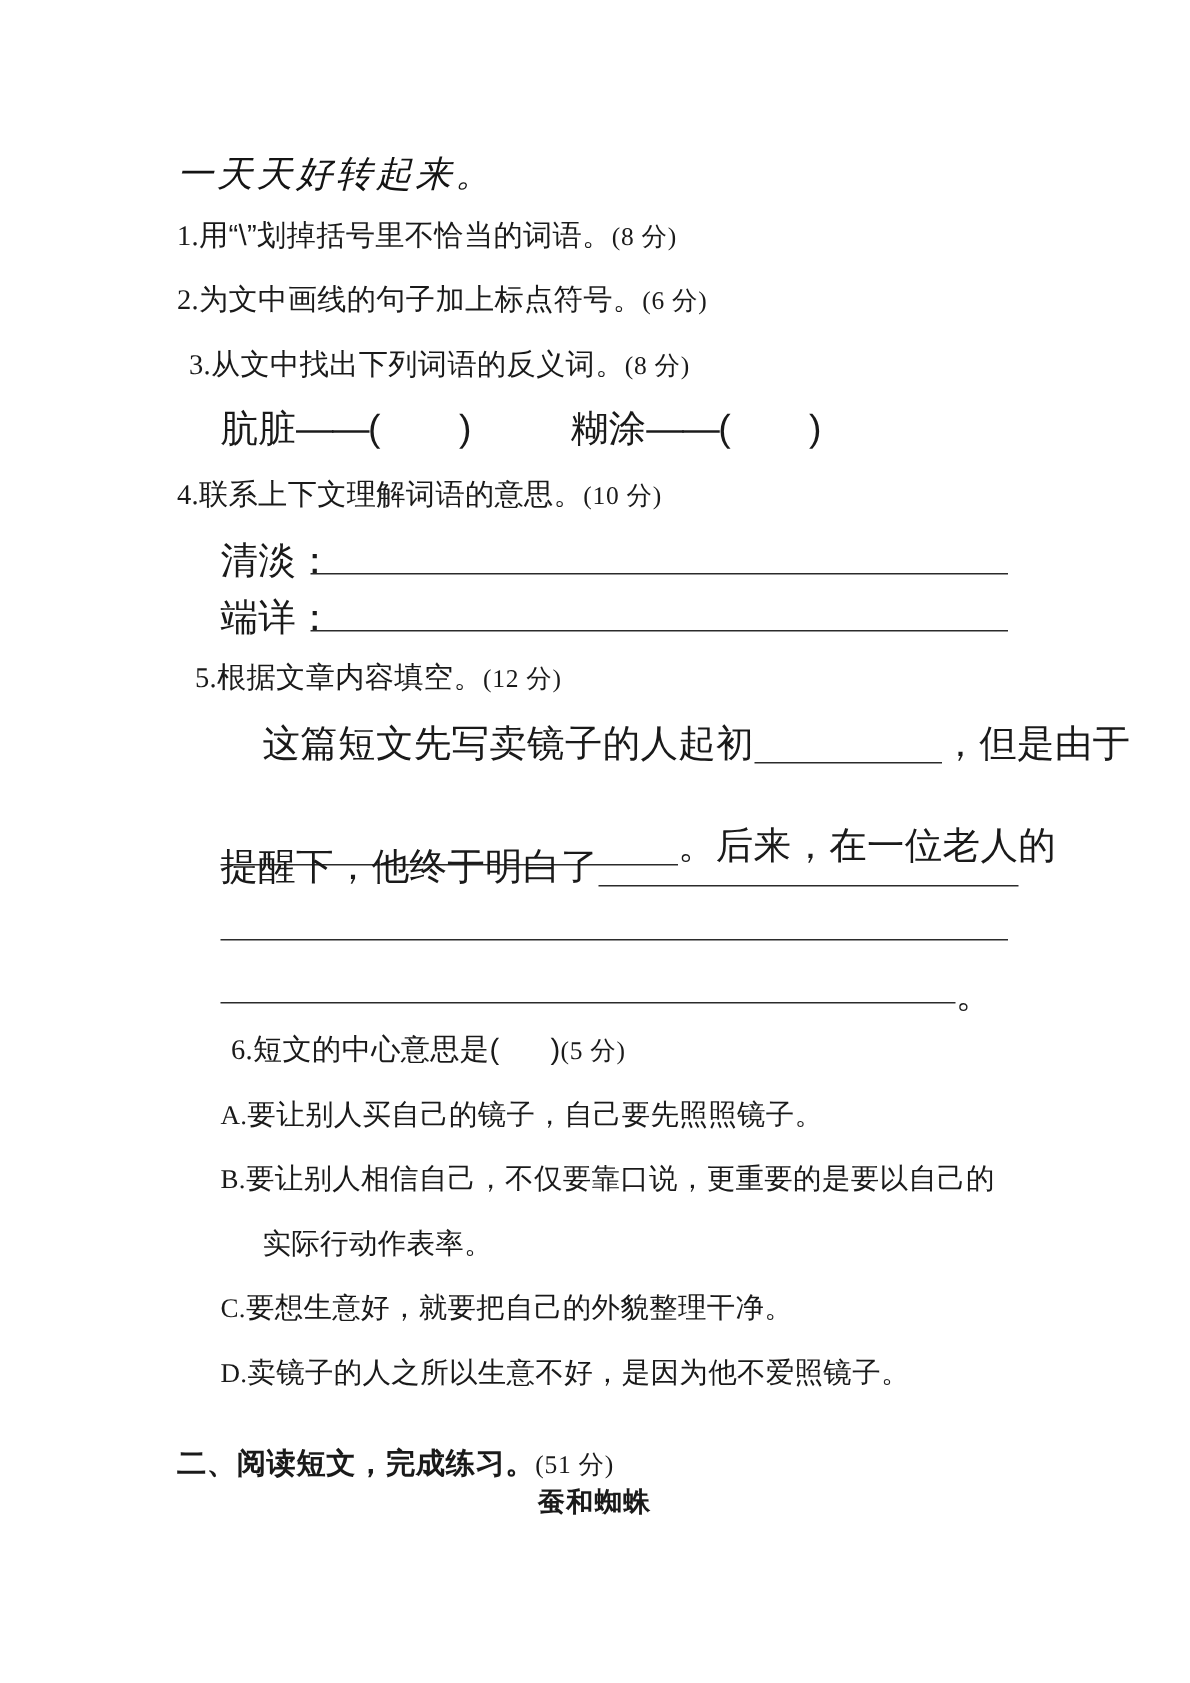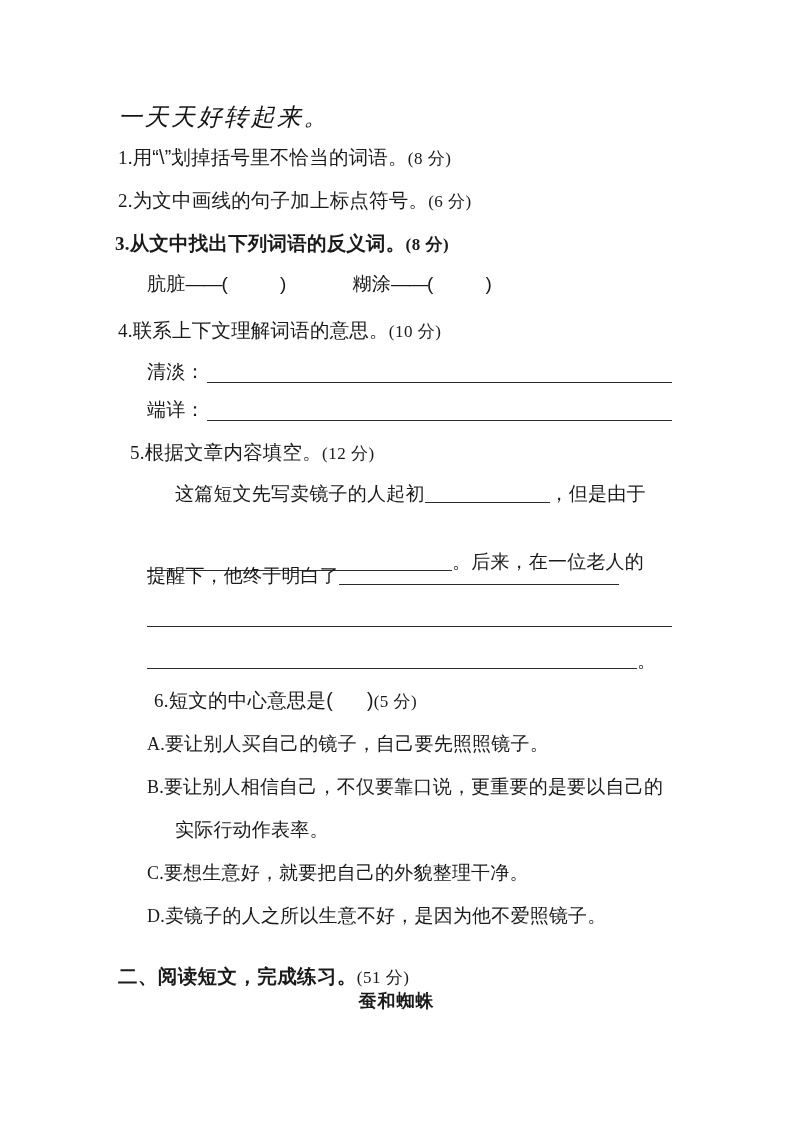--- a/index.html
+++ b/index.html
@@ -49,21 +49,21 @@
     font-size: 19px;
   }
   .pts {
     font-family: "Liberation Serif", "DejaVu Serif", serif;
     font-size: 17px;
     letter-spacing: 0.5px;
   }
 
   
   .sub {
-    font-size: 19px;
+    font-size: 25px;
     letter-spacing: 0.2px;
   }
 
   
   .opt {
     font-size: 19px;
     letter-spacing: 0.2px;
   }
   .opt .letter {
     font-family: "Liberation Serif", "DejaVu Serif", serif;
@@ -116,21 +116,21 @@
   <div class="row hand" style="left:118px; top:105px;">一天天好转起来。</div>
 
   <div class="row q-num" style="left:118px; top:148px;">
     <span class="idx">1</span><span class="idx">.</span><span>用“\”划掉括号里不恰当的词语。</span><span class="pts">(8 分)</span>
   </div>
 
   <div class="row q-num" style="left:118px; top:191px;">
     <span class="idx">2</span><span class="idx">.</span><span>为文中画线的句子加上标点符号。</span><span class="pts">(6 分)</span>
   </div>
 
-  <div class="row q-num" style="left:115px; top:234px;font-weight:bold;">
+  <div class="row q-num" style="left:126px; top:234px;">
     <span class="idx">3</span><span class="idx">.</span><span>从文中找出下列词语的反义词。</span><span class="pts">(8 分)</span>
   </div>
 
   <div class="row sub" style="left:147px; top:274px;">
     <span>肮脏</span><span class="dash">——</span><span>(</span><span class="gap-md"></span><span>)</span><span class="gap-lg"></span><span>糊涂</span><span class="dash">——</span><span>(</span><span class="gap-md"></span><span>)</span>
   </div>
 
   <div class="row q-num" style="left:118px; top:321px;">
     <span class="idx">4</span><span class="idx">.</span><span>联系上下文理解词语的意思。</span><span class="pts">(10 分)</span>
   </div>

